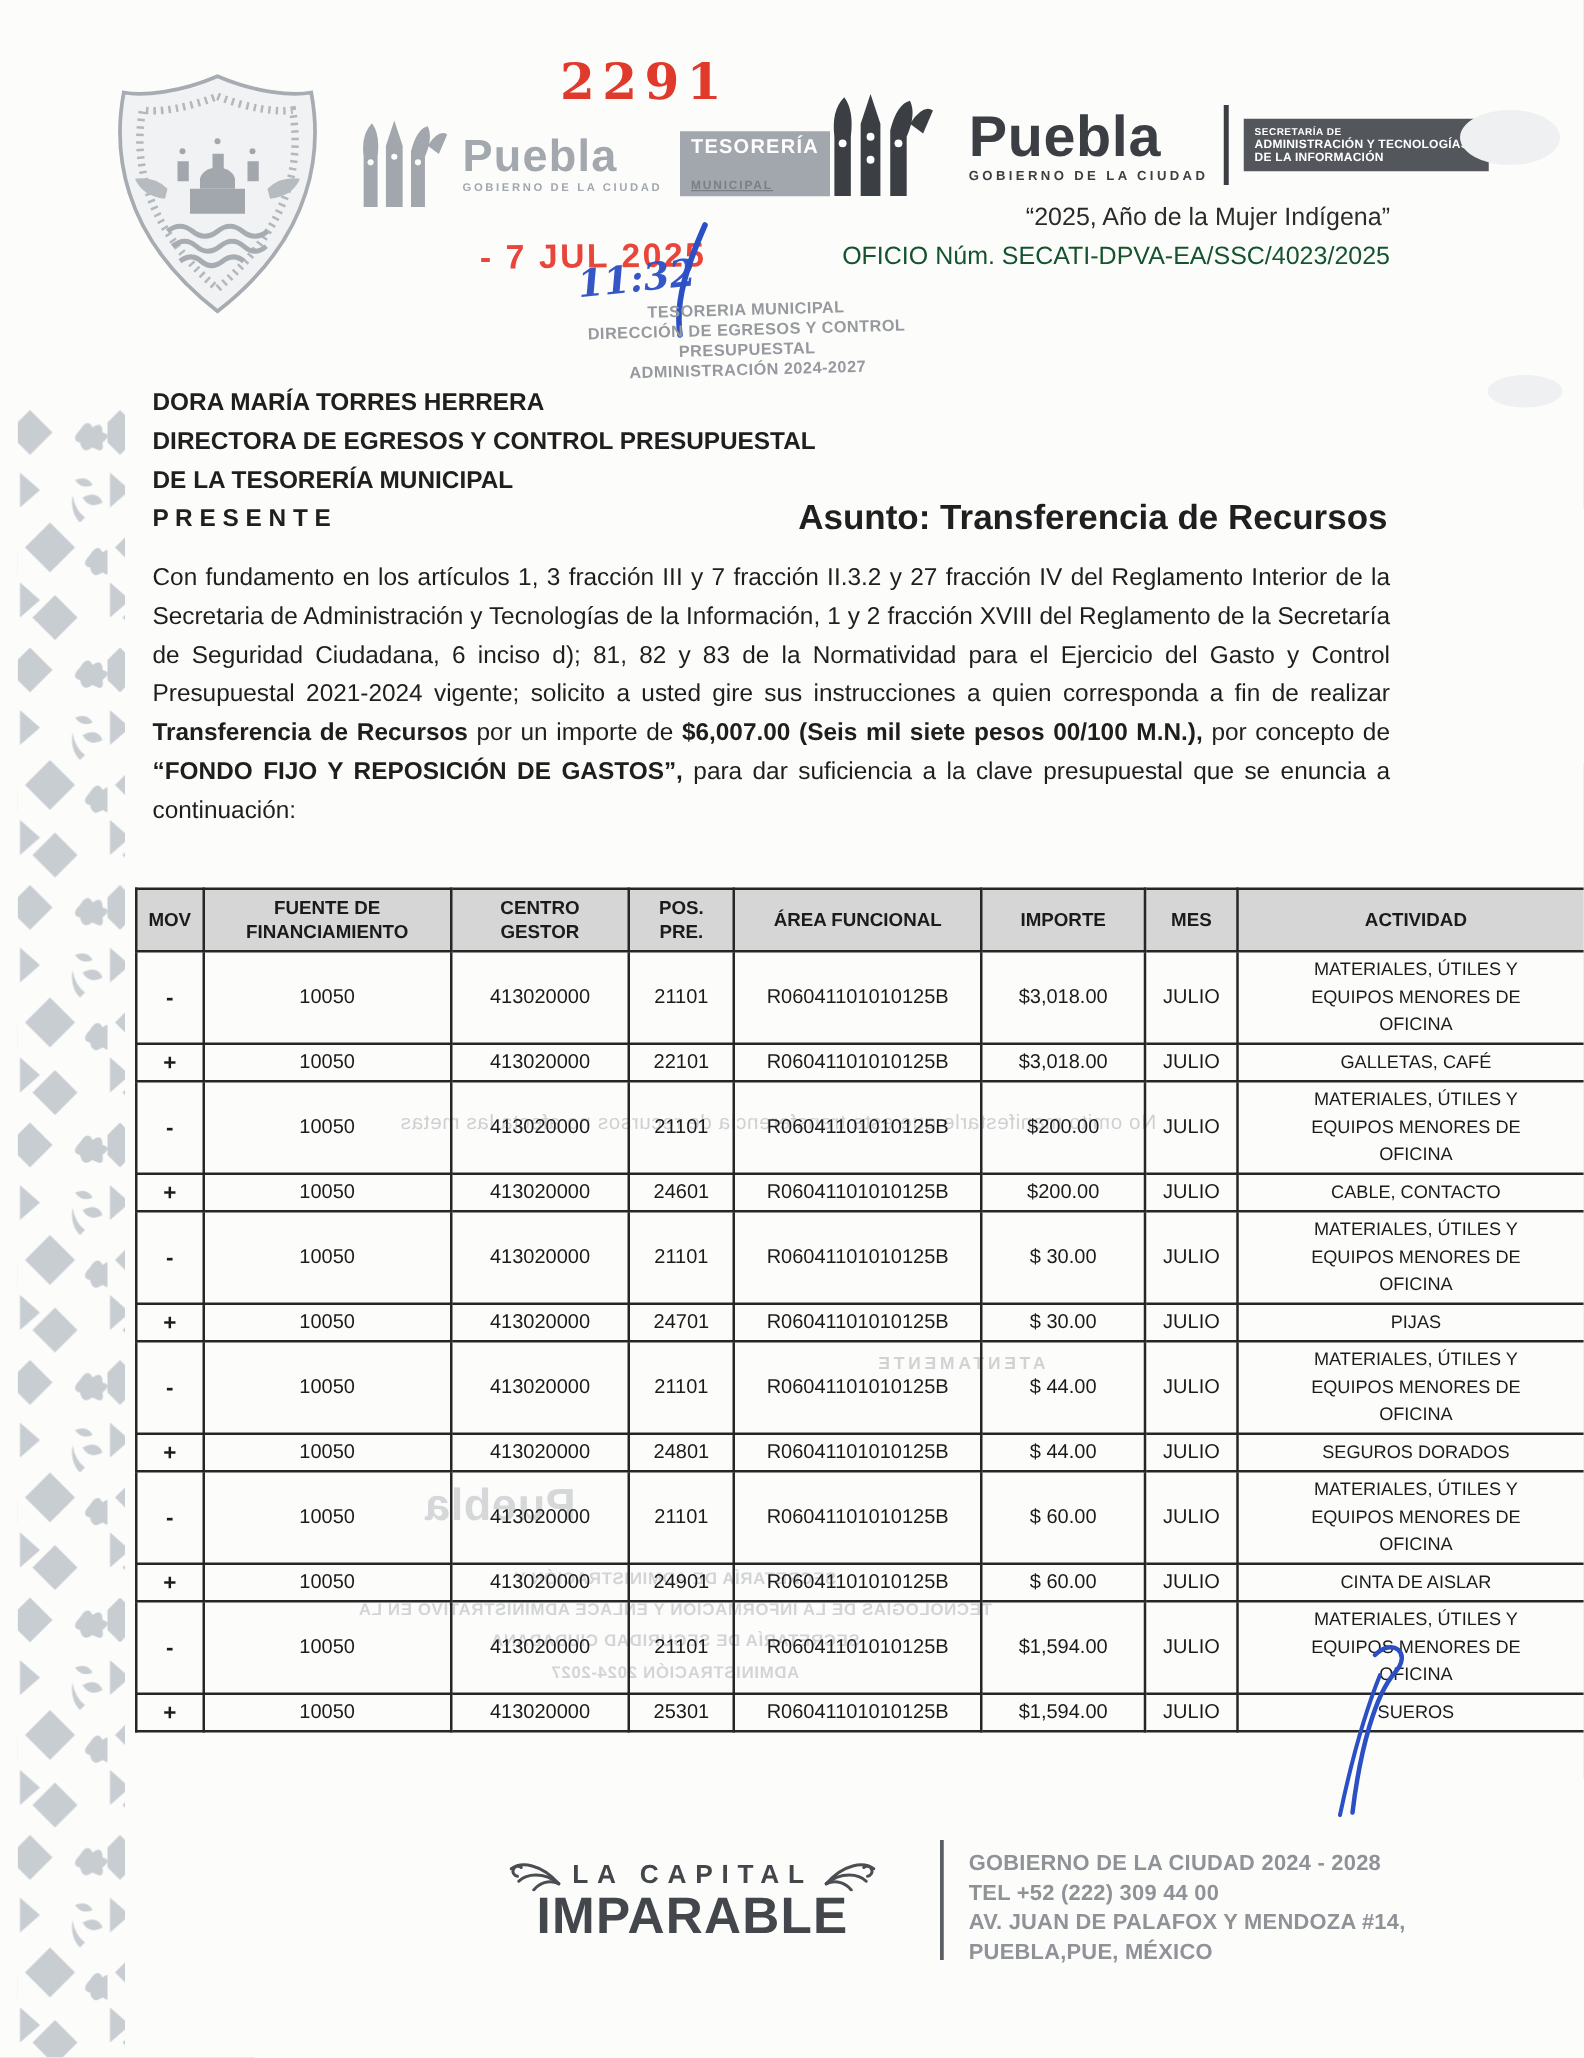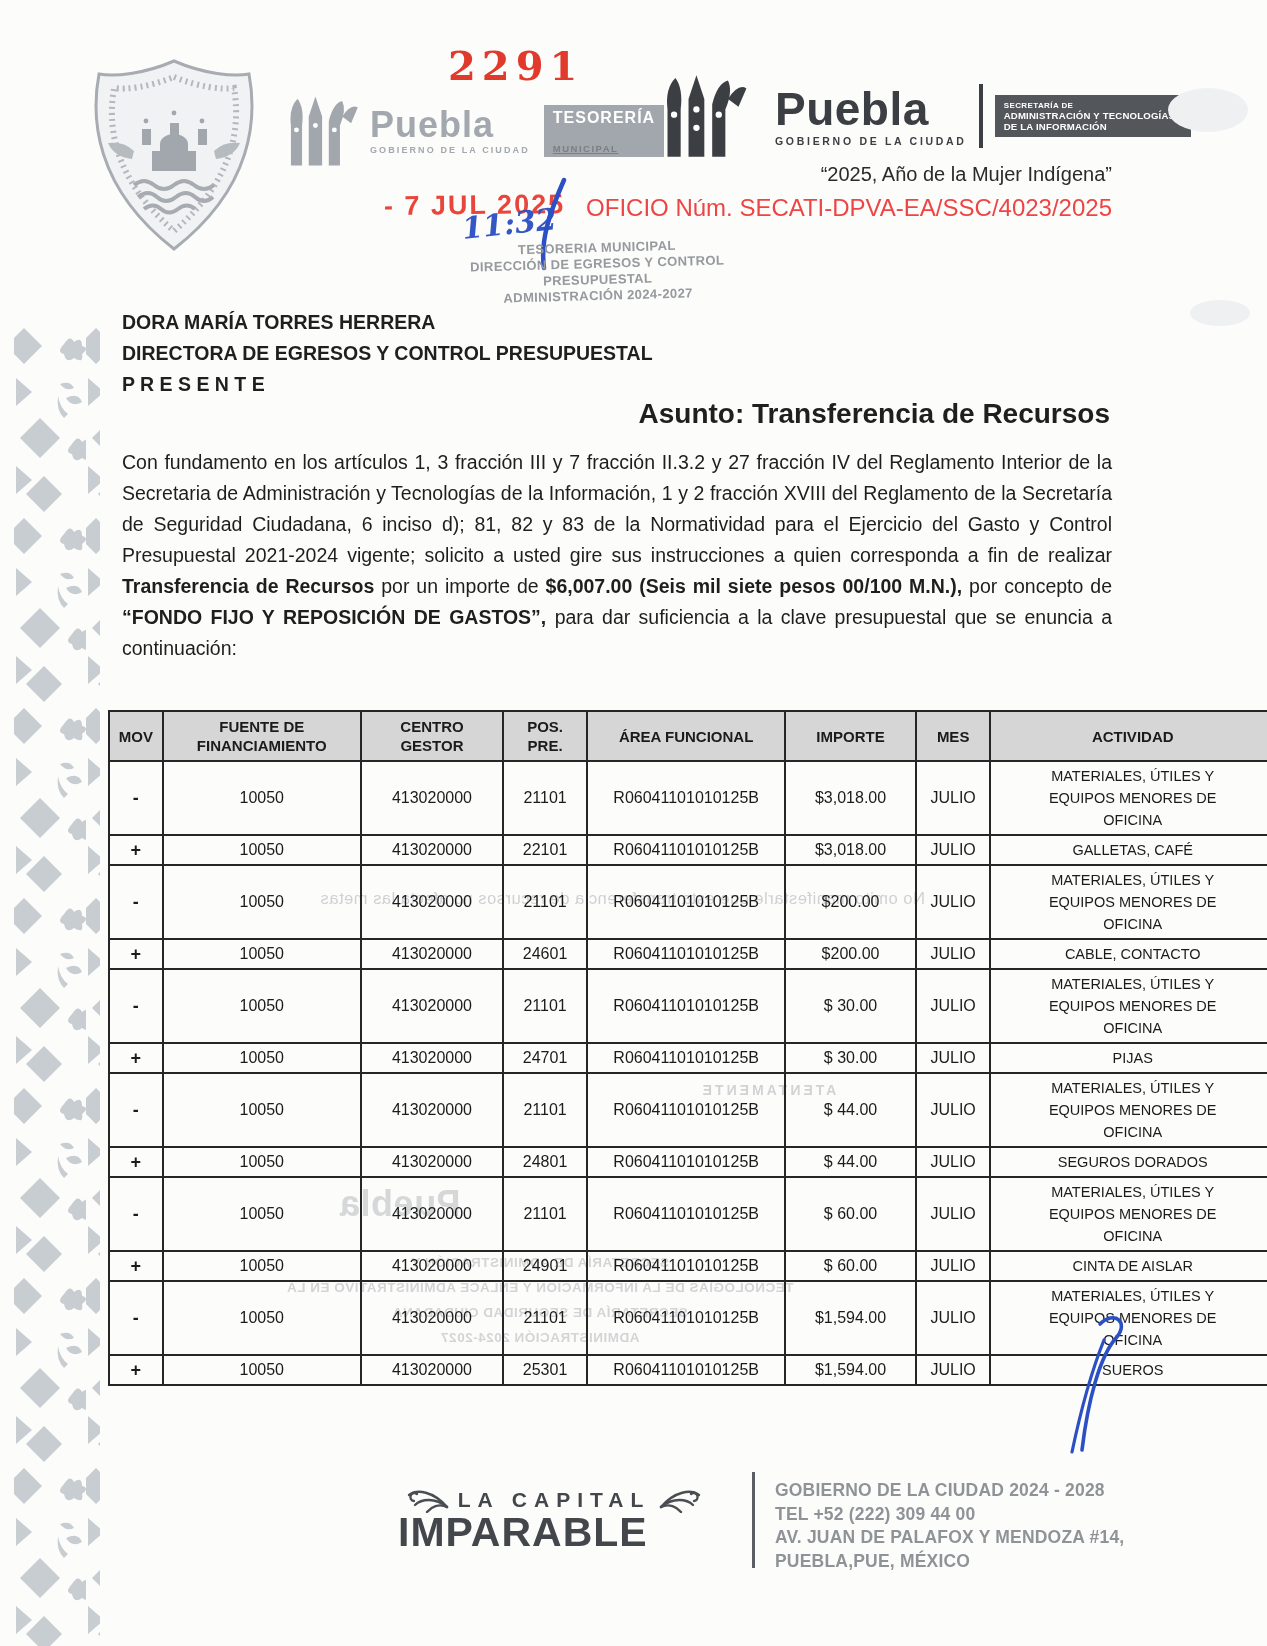--- a/index.html
+++ b/index.html
@@ -25,21 +25,21 @@
   .logo-right{left:643px;top:70px;display:flex;align-items:center;gap:12px;}
   .lr-word{display:flex;flex-direction:column;line-height:1;}
   .lr-brand{font-size:46px;font-weight:800;color:#3b3e43;letter-spacing:.5px;}
   .lr-sub{font-size:10.5px;font-weight:700;color:#3b3e43;letter-spacing:2.7px;margin-top:4px;}
   .lr-div{width:4px;height:64px;background:#3b3e43;}
   .badge{background:#53565b;color:#fff;padding:6px 9px 5px;line-height:1.15;width:178px;}
   .badge .b1{font-size:8px;font-weight:600;letter-spacing:.4px;}
   .badge .b2,.badge .b3{font-size:9.6px;font-weight:800;letter-spacing:.2px;}
 
   .motto{left:560px;top:163px;width:552px;text-align:right;font-size:20px;font-weight:500;color:#2b2b2b;}
-  .oficio{left:560px;top:194px;width:552px;text-align:right;font-size:24px;font-weight:500;color:#ef4444;}
+  .oficio{left:560px;top:194px;width:552px;text-align:right;font-size:20px;font-weight:500;color:#14532d;}
   .hoja{left:560px;top:226px;width:552px;text-align:right;font-size:19px;font-weight:600;color:#2b2b2b;}
 
   .date-stamp{left:384px;top:190px;font-size:27px;font-weight:700;letter-spacing:2px;
               color:#e8463a;transform:rotate(-.6deg);}
   .time-blue{left:462px;top:206px;font-family:"DejaVu Serif",serif;font-style:italic;font-weight:700;
              font-size:30px;color:#2b4fc4;transform:rotate(-6deg);opacity:.95;}
   .pen-slash{left:518px;top:176px;}
   .received-stamp{left:425px;top:240px;width:345px;text-align:center;color:#96999d;
                   font-size:13px;font-weight:600;line-height:16px;letter-spacing:.4px;
                   transform:rotate(-1.6deg);}
@@ -65,21 +65,21 @@
   .ghost{position:absolute;color:#8f959b;transform:scaleX(-1);letter-spacing:.5px;}
   .g-par{left:115px;top:889px;width:1015px;font-size:16.5px;opacity:.42;text-align:center;}
   .g-atte{left:648px;top:1082px;width:240px;font-size:14px;font-weight:700;opacity:.4;text-align:center;letter-spacing:3px;}
   .g-brand{left:250px;top:1183px;width:300px;font-size:36px;font-weight:800;opacity:.35;text-align:center;}
   .g-sig{left:240px;top:1250px;width:600px;font-size:13.5px;font-weight:600;line-height:25px;opacity:.38;text-align:center;}
 
   
   .checkmark{left:1042px;top:1312px;}
   .f-logo-top{left:398px;top:1487px;width:312px;display:flex;align-items:center;justify-content:center;gap:9px;}
   .f-cap{font-size:21px;font-weight:700;letter-spacing:7px;color:#43474c;white-space:nowrap;}
-  .f-imp{left:398px;top:1509px;width:312px;font-size:41px;font-weight:800;
+  .f-imp{left:398px;top:1509px;width:312px;text-align:center;font-size:41px;font-weight:800;
          letter-spacing:1px;color:#43474c;}
   .f-div{left:752px;top:1472px;width:3px;height:96px;background:#5b5e63;}
   .f-right{left:775px;top:1479px;font-size:17.5px;font-weight:600;line-height:23.5px;
            color:#8f9398;letter-spacing:.2px;}
 
   .smudge{background:#eef0f1;border-radius:50%;}
 </style>
 </head>
 <body>
 
@@ -181,20 +181,21 @@
   <div class="abs received-stamp">
     <div>TESORERIA MUNICIPAL</div>
     <div>DIRECCIÓN DE EGRESOS Y CONTROL</div>
     <div>PRESUPUESTAL</div>
     <div>ADMINISTRACIÓN 2024-2027</div>
   </div>
 
   <div class="abs addressee">
     <div>DORA MARÍA TORRES HERRERA</div>
     <div>DIRECTORA DE EGRESOS Y CONTROL PRESUPUESTAL</div>
+    <div>DE LA TESORERÍA MUNICIPAL</div>
     <div>P R E S E N T E</div>
   </div>
 
   <div class="abs subject">Asunto: Transferencia de Recursos</div>
 
   <div class="abs body-par"><span>Con fundamento en los artículos 1, 3 fracción III y 7 fracción II.3.2 y 27 fracción IV del Reglamento Interior de la Secretaria de Administración y Tecnologías de la Información, 1 y 2 fracción XVIII del Reglamento de la Secretaría de Seguridad Ciudadana, 6 inciso d); 81, 82 y 83 de la Normatividad para el Ejercicio del Gasto y Control Presupuestal 2021-2024 vigente; solicito a usted gire sus instrucciones a quien corresponda a fin de realizar </span><b>Transferencia de Recursos</b><span> por un importe de </span><b>$6,007.00 (Seis mil siete pesos 00/100 M.N.),</b><span> por concepto de </span><b>“FONDO FIJO Y REPOSICIÓN DE GASTOS”,</b><span> para dar suficiencia a la clave presupuestal que se enuncia a continuación:</span></div>
 
   <div class="ghost g-par">No omito manifestarle que esta transferencia de recursos no afecta las metas</div>
   <div class="ghost g-atte">ATENTAMENTE</div>
   <div class="ghost g-brand">Puebla</div>

